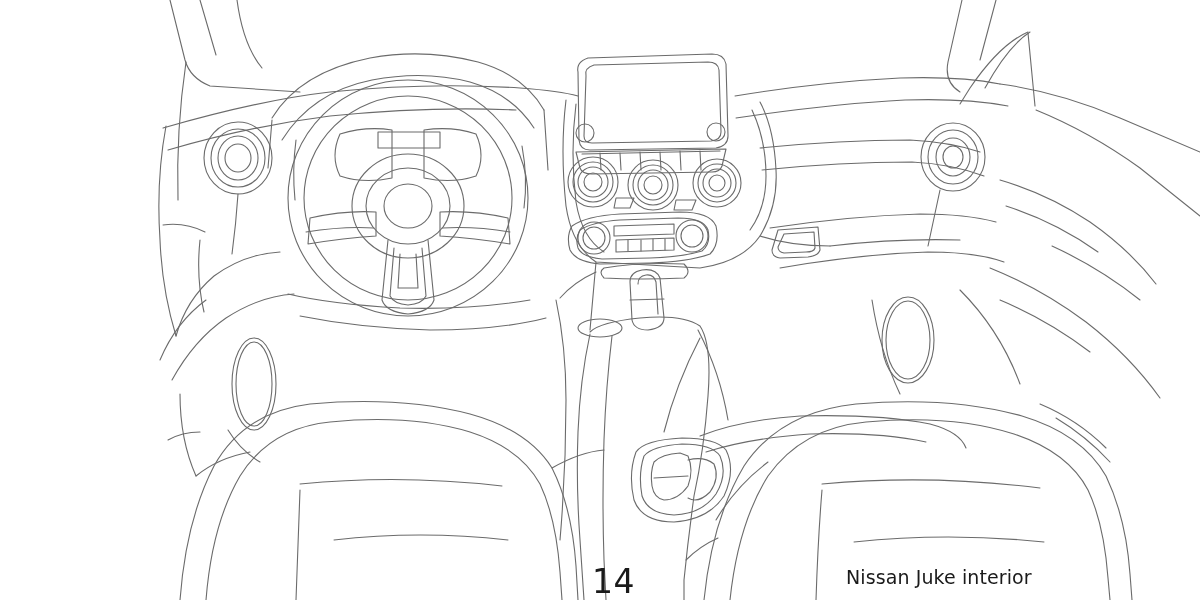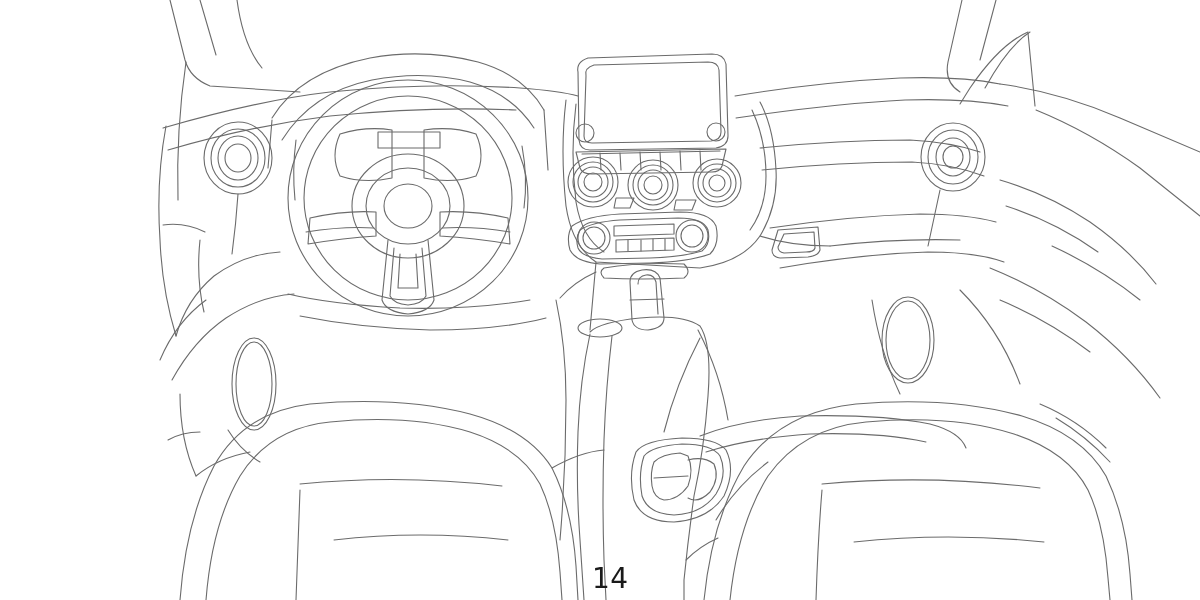--- a/index.html
+++ b/index.html
@@ -31,21 +31,21 @@
   }
   .lbl {
     position: absolute;
     color: #1a1a1a;
     white-space: nowrap;
     font-weight: 400;
   }
   #page-number {
     left: 592px;
     top: 562px;
-    font-size: 28px;
+    font-size: 33px;
     letter-spacing: 0.5px;
   }
   #figure-caption {
     left: 846px;
     top: 566px;
     font-size: 19px;
     letter-spacing: 0.1px;
   }
 </style>
 </head>
@@ -312,14 +312,15 @@
         <path d="M552,468 Q580,452 604,450"></path>
         <path d="M716,520 Q736,486 768,462"></path>
         <path d="M686,560 Q700,546 718,538"></path>
       </g>
 
     </g>
   </svg>
 
   <div class="lbl" id="page-number">14</div>
 
+  <div class="lbl" id="figure-caption">Nissan Juke interior</div>
 
 </div>
 
 </body></html>

